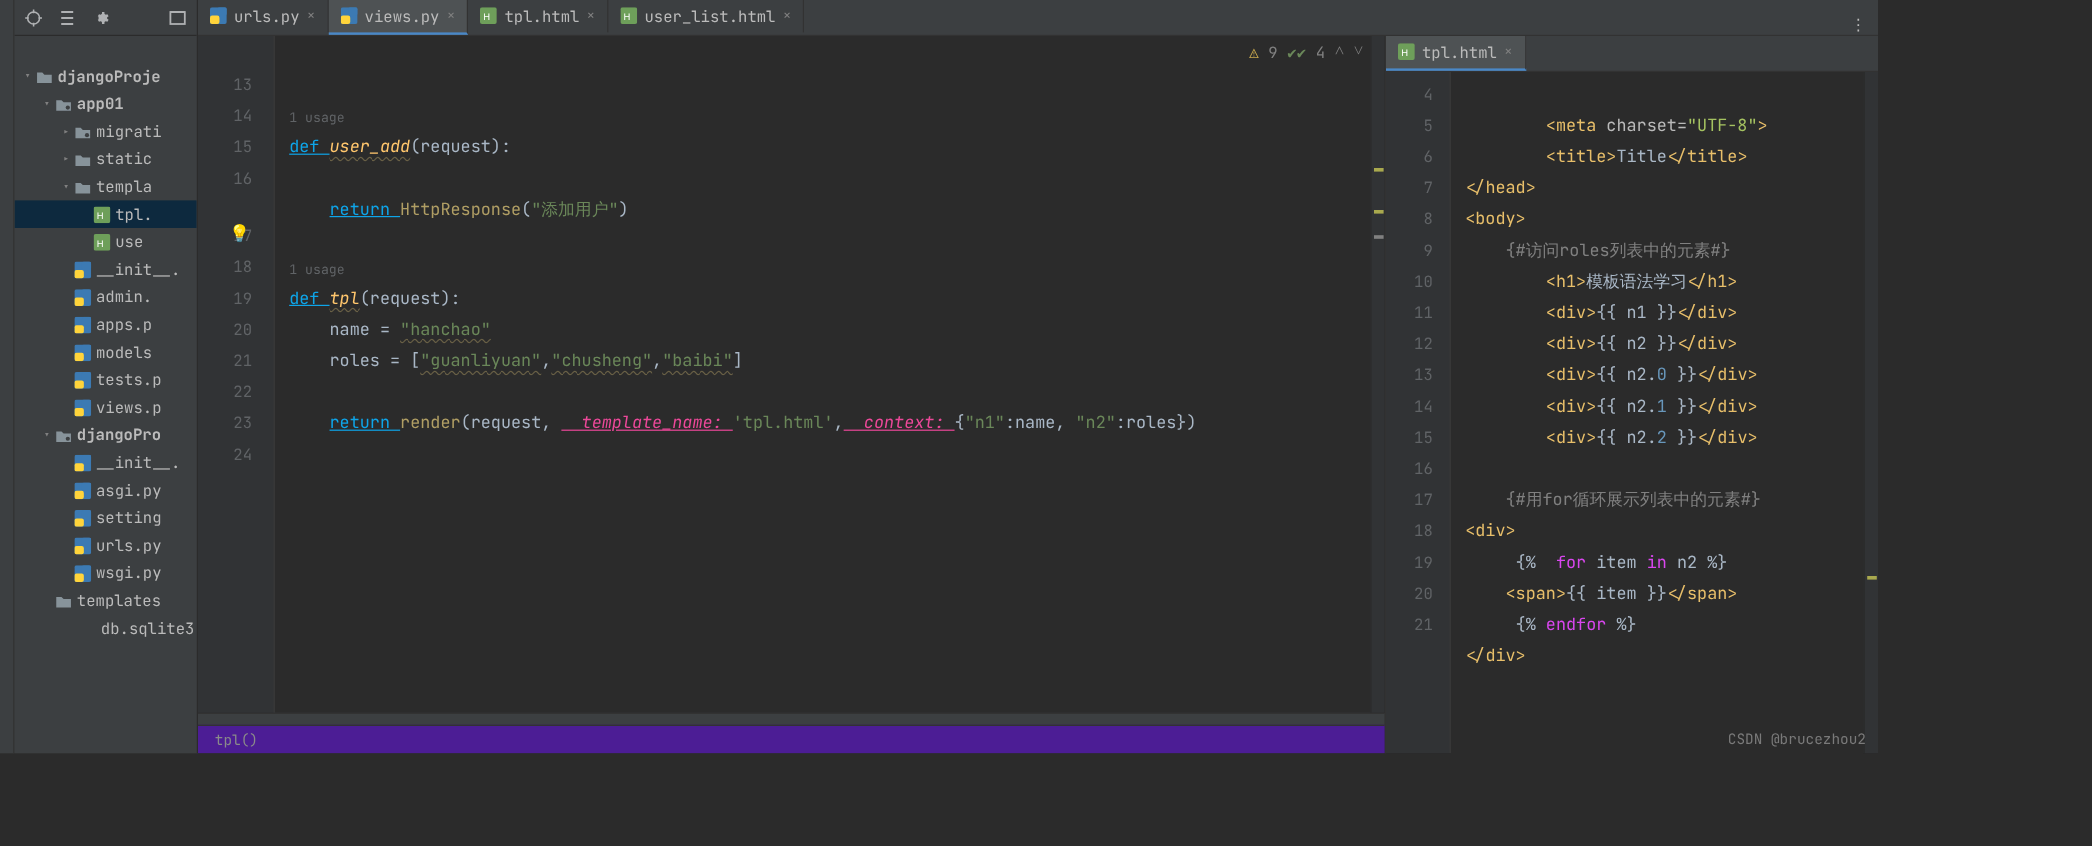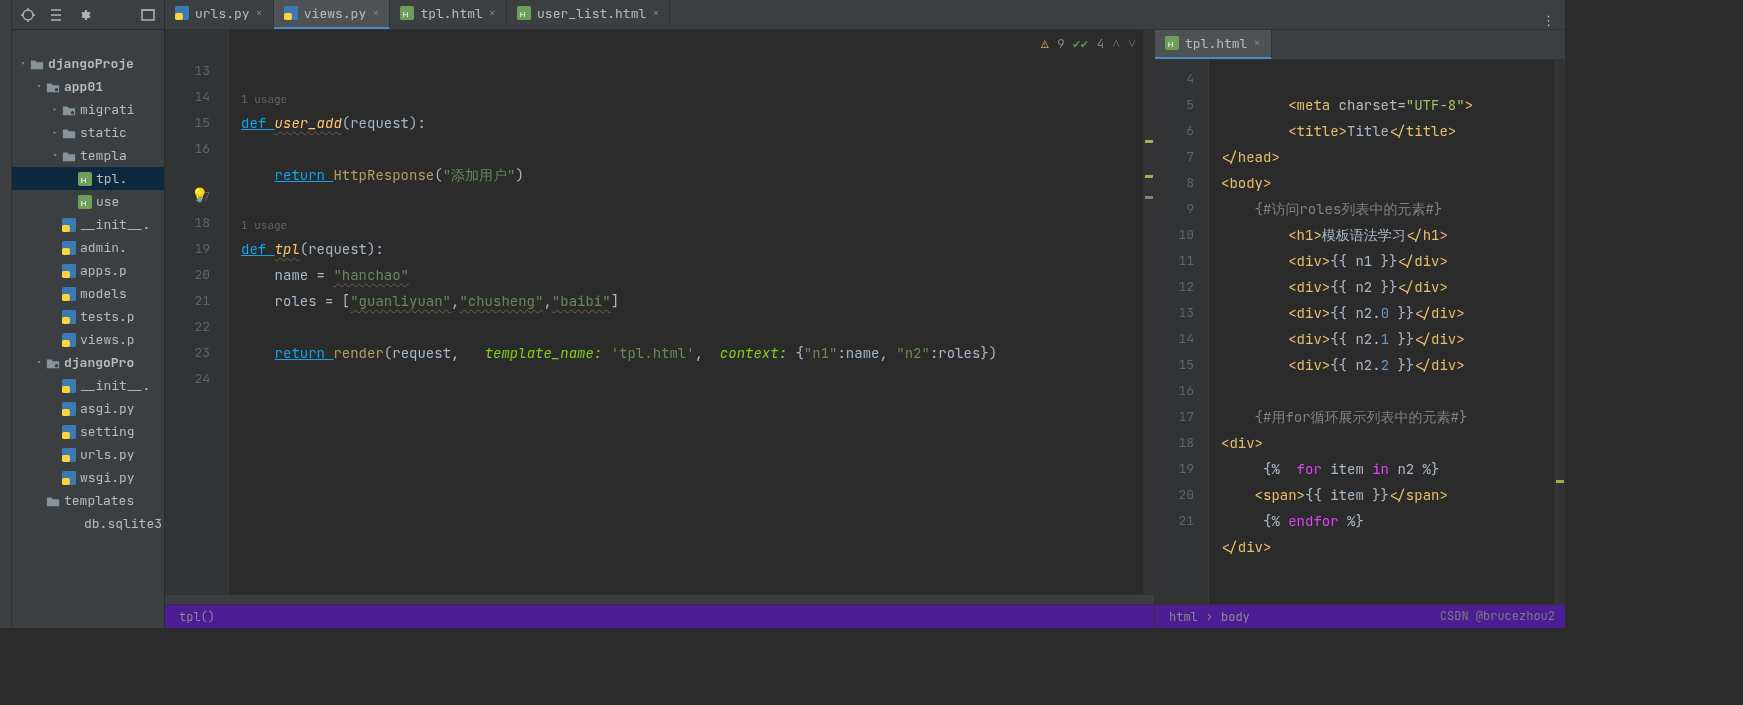--- a/index.html
+++ b/index.html
@@ -102,21 +102,21 @@
 }
 
 .hscroll {
   height:10px; background:#3c3f41; border-top:1px solid #323232;
 }
 
 .kw { color:#0ea5e9;text-decoration:underline; }
 .fn { color:#ffc66d; font-style:italic; }
 .call { color:#b09e64; }
 .str { color:#6a8759; }
-.param { color:#84cc16; font-style:italic; }
+.param { color:#ec4899; font-style:italic;text-decoration:underline; }
 .squig { text-decoration: underline wavy #696045; text-underline-offset:3px; text-decoration-thickness:1px; }
 
 .tag { color:#e8bf6a; }
 .tbr { color:#e8bf6a; }
 .txt { color:#a9b7c6; }
 .attr { color:#bababa; }
 .val { color:#a5c261; }
 .cmt { color:#808080; }
 .num { color:#6897bb; }
 .dj  { color:#d946ef; }
@@ -530,21 +530,16 @@
 <span class="tbr">&lt;</span><span class="tag">div</span><span class="tbr">&gt;</span>
 <span class="txt">     {%  </span><span class="dj">for </span><span class="txt">item </span><span class="dj">in </span><span class="txt">n2 %}</span>
 <span class="tbr">    &lt;</span><span class="tag">span</span><span class="tbr">&gt;</span><span class="txt">{{ item }}</span><span class="tbr">&lt;/</span><span class="tag">span</span><span class="tbr">&gt;</span>
 <span class="txt">     {% </span><span class="dj">endfor </span><span class="txt">%}</span>
 <span class="tbr">&lt;/</span><span class="tag">div</span><span class="tbr">&gt;</span>
         </div>
         <div class="marker-strip">
           <div class="marker" style="top:420px;background:#a9a94e"></div>
         </div>
       </div>
-      <div class="crumbs">
-        <span>html</span>
-        <span>›</span>
-        <span>body</span>
-      </div>
       <div class="watermark">CSDN @brucezhou2</div>
     </div>
   </div>
 </div>
 
 </body></html>

